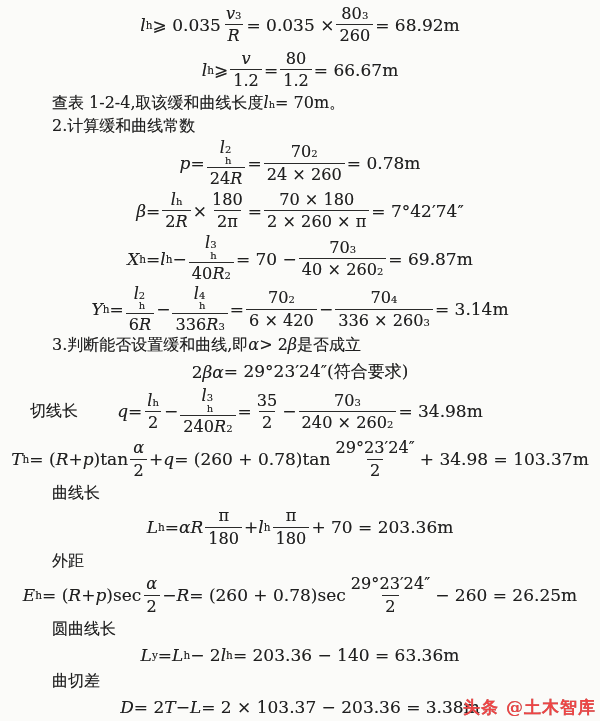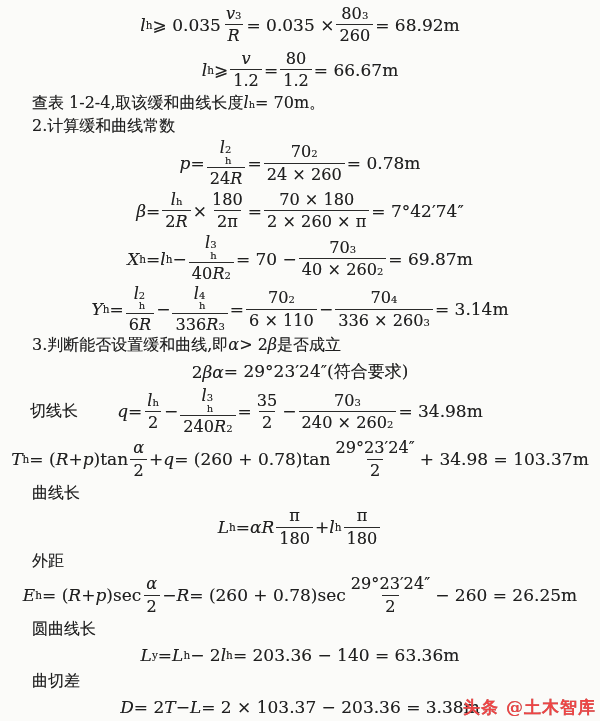--- a/index.html
+++ b/index.html
@@ -33,21 +33,21 @@
     width: 100%;
     box-sizing: border-box;
     font-size: 17px;
     white-space: nowrap;
   }
   .line-display { min-height: 45px; }
   .line-inline  { min-height: 29px; }
   .line-text {
     min-height: 23px;
     justify-content: flex-start;
-    padding-left: 32px;
+    padding-left: 52px;
     font-size: 16px;
   }
   .expr { display: inline-flex; align-items: center; }
   .line-text .expr { align-items: baseline; }
   .side-label {
     position: absolute;
     left: 30px;
     top: 50%;
     transform: translateY(-50%);
     font-size: 16px;
@@ -291,21 +291,21 @@
               <sup>3</sup>
             </span>
           </span>
           <span class="up"> = </span>
           <span class="frac">
             <span class="num">
               <span class="up">70</span>
               <sup>2</sup>
             </span>
             <span class="den">
-              <span class="up">6 × 110</span>
+              <span class="up">6 × 420</span>
             </span>
           </span>
           <span class="up"> − </span>
           <span class="frac">
             <span class="num">
               <span class="up">70</span>
               <sup>4</sup>
             </span>
             <span class="den">
               <span class="up">336 × 260</span>
@@ -439,20 +439,21 @@
           <span class="it">l</span>
           <sub>h</sub>
           <span class="frac">
             <span class="num">
               <span class="up">π</span>
             </span>
             <span class="den">
               <span class="up">180</span>
             </span>
           </span>
+          <span class="up"> + 70 = 203.36m</span>
         </span>
       </div>
       <div class="line line-text">
         <span class="expr">
           <span class="up">外距</span>
         </span>
       </div>
       <div class="line line-display">
         <span class="expr">
           <span class="it">E</span>

